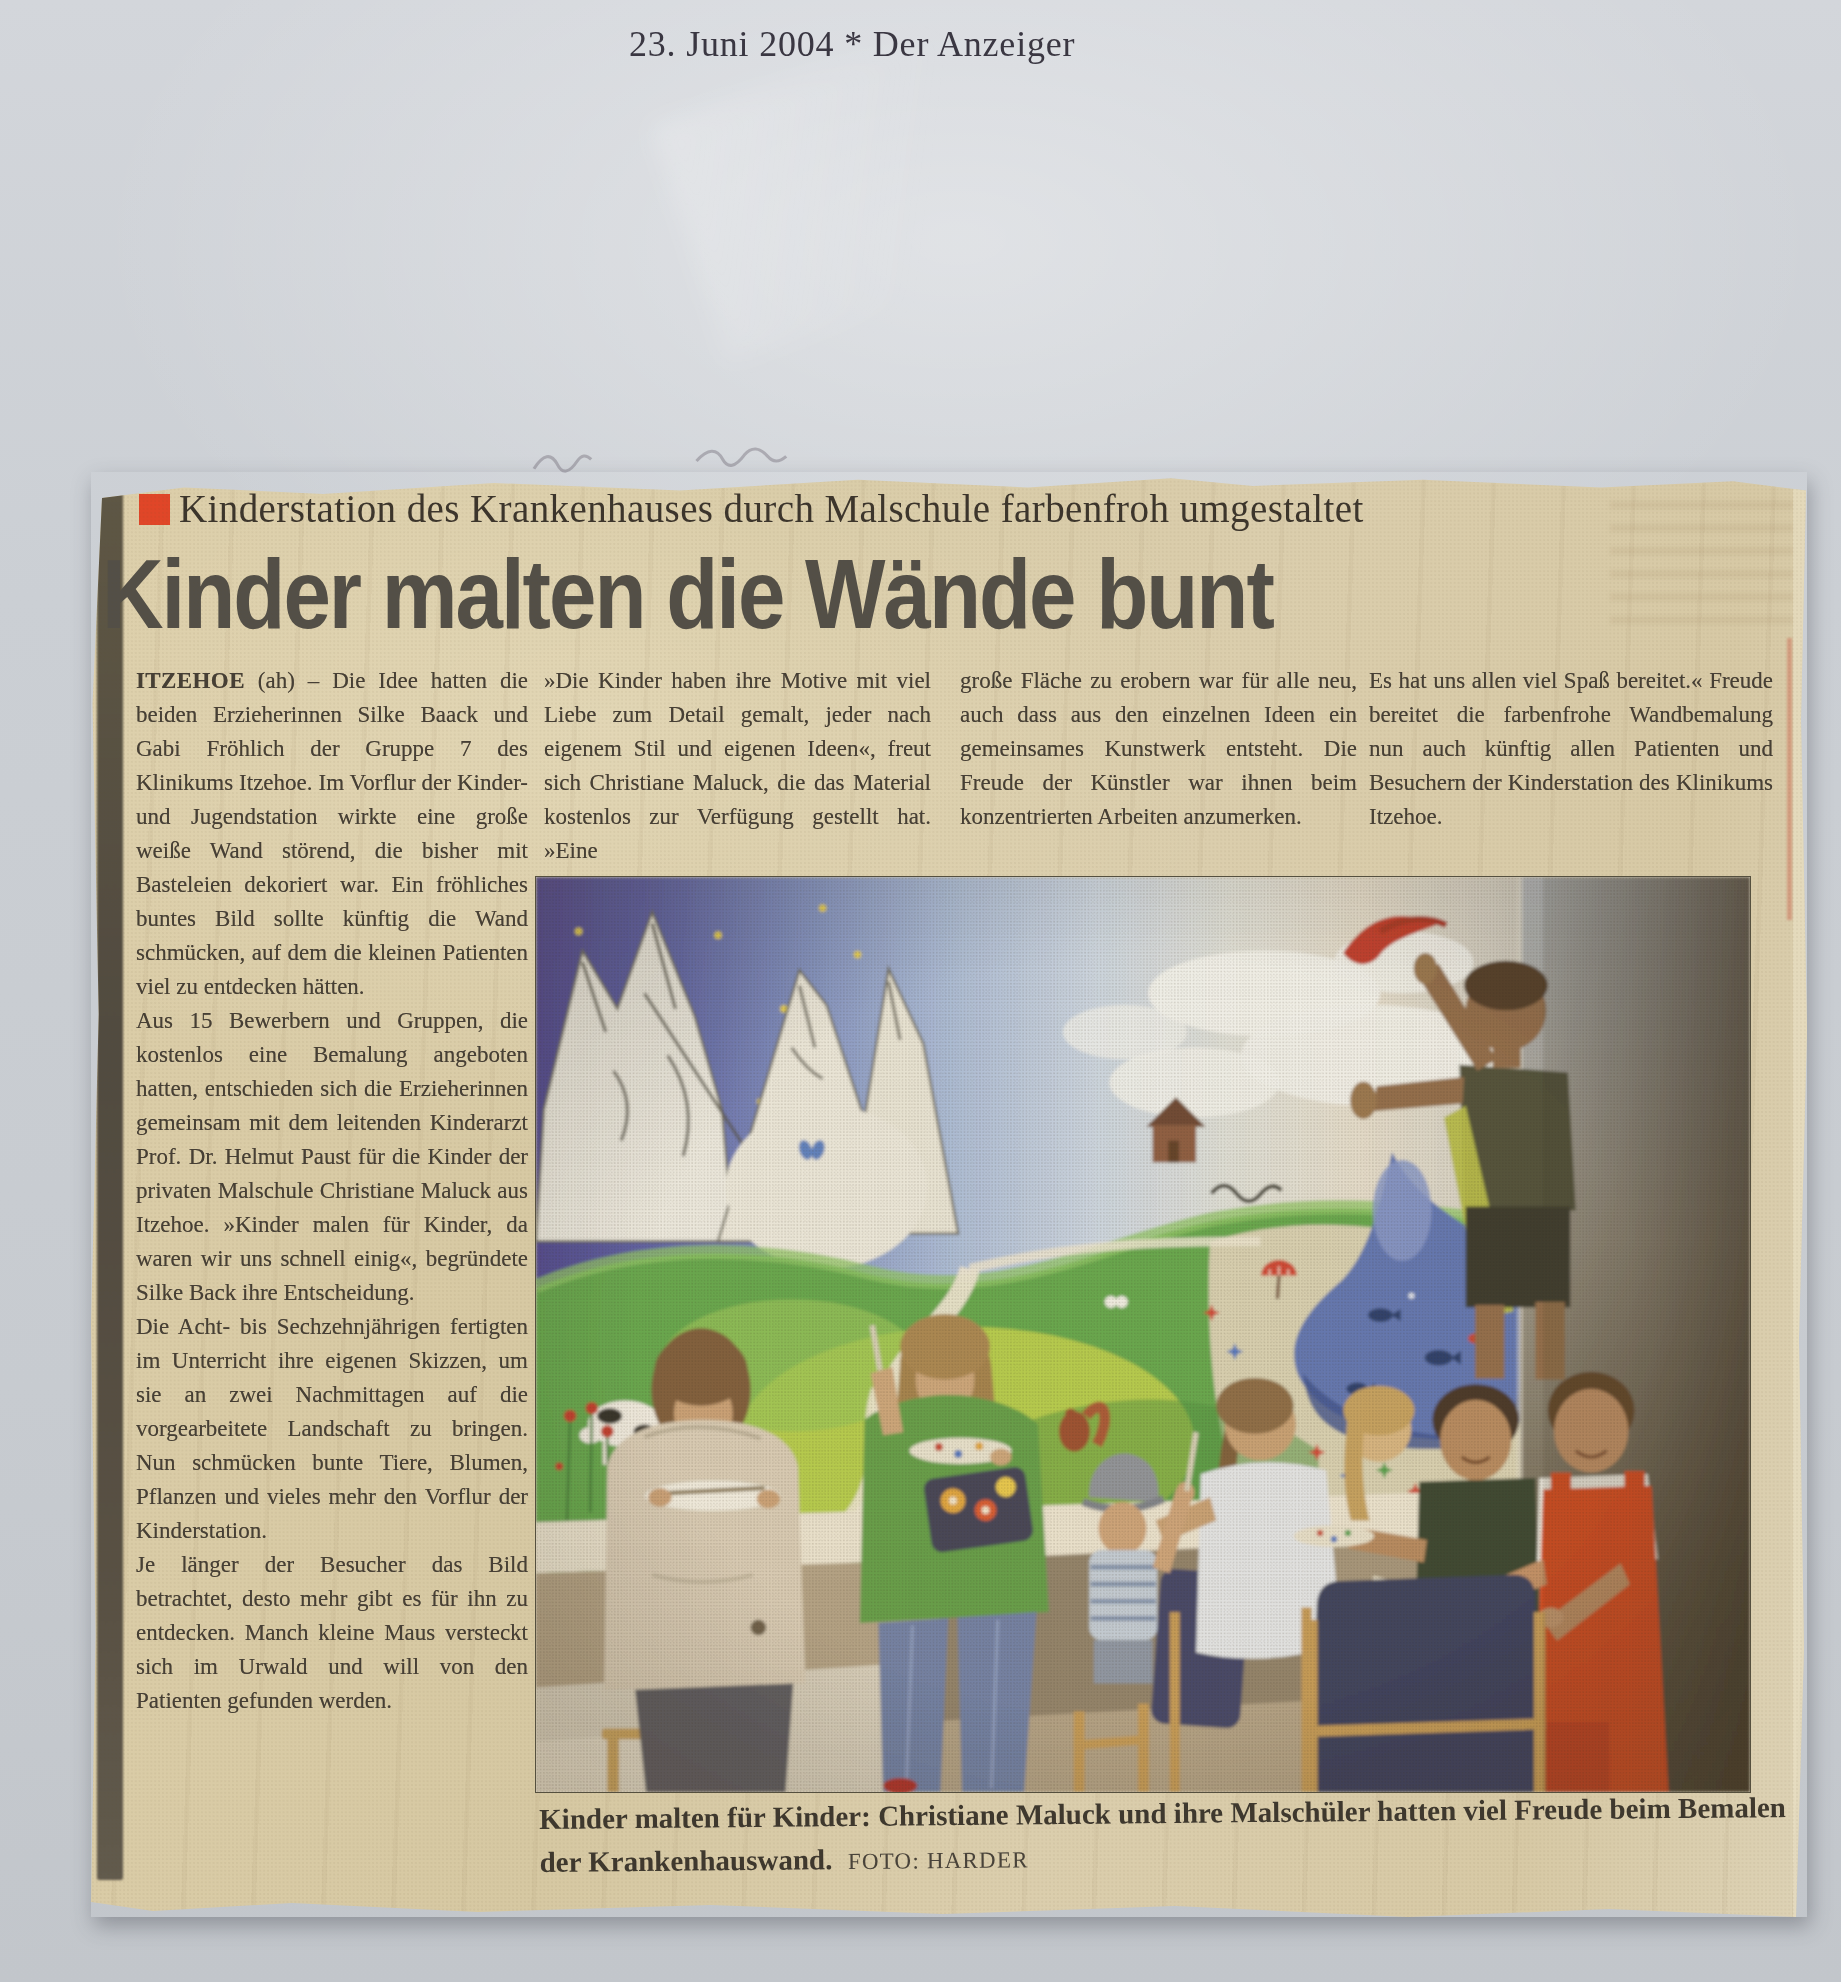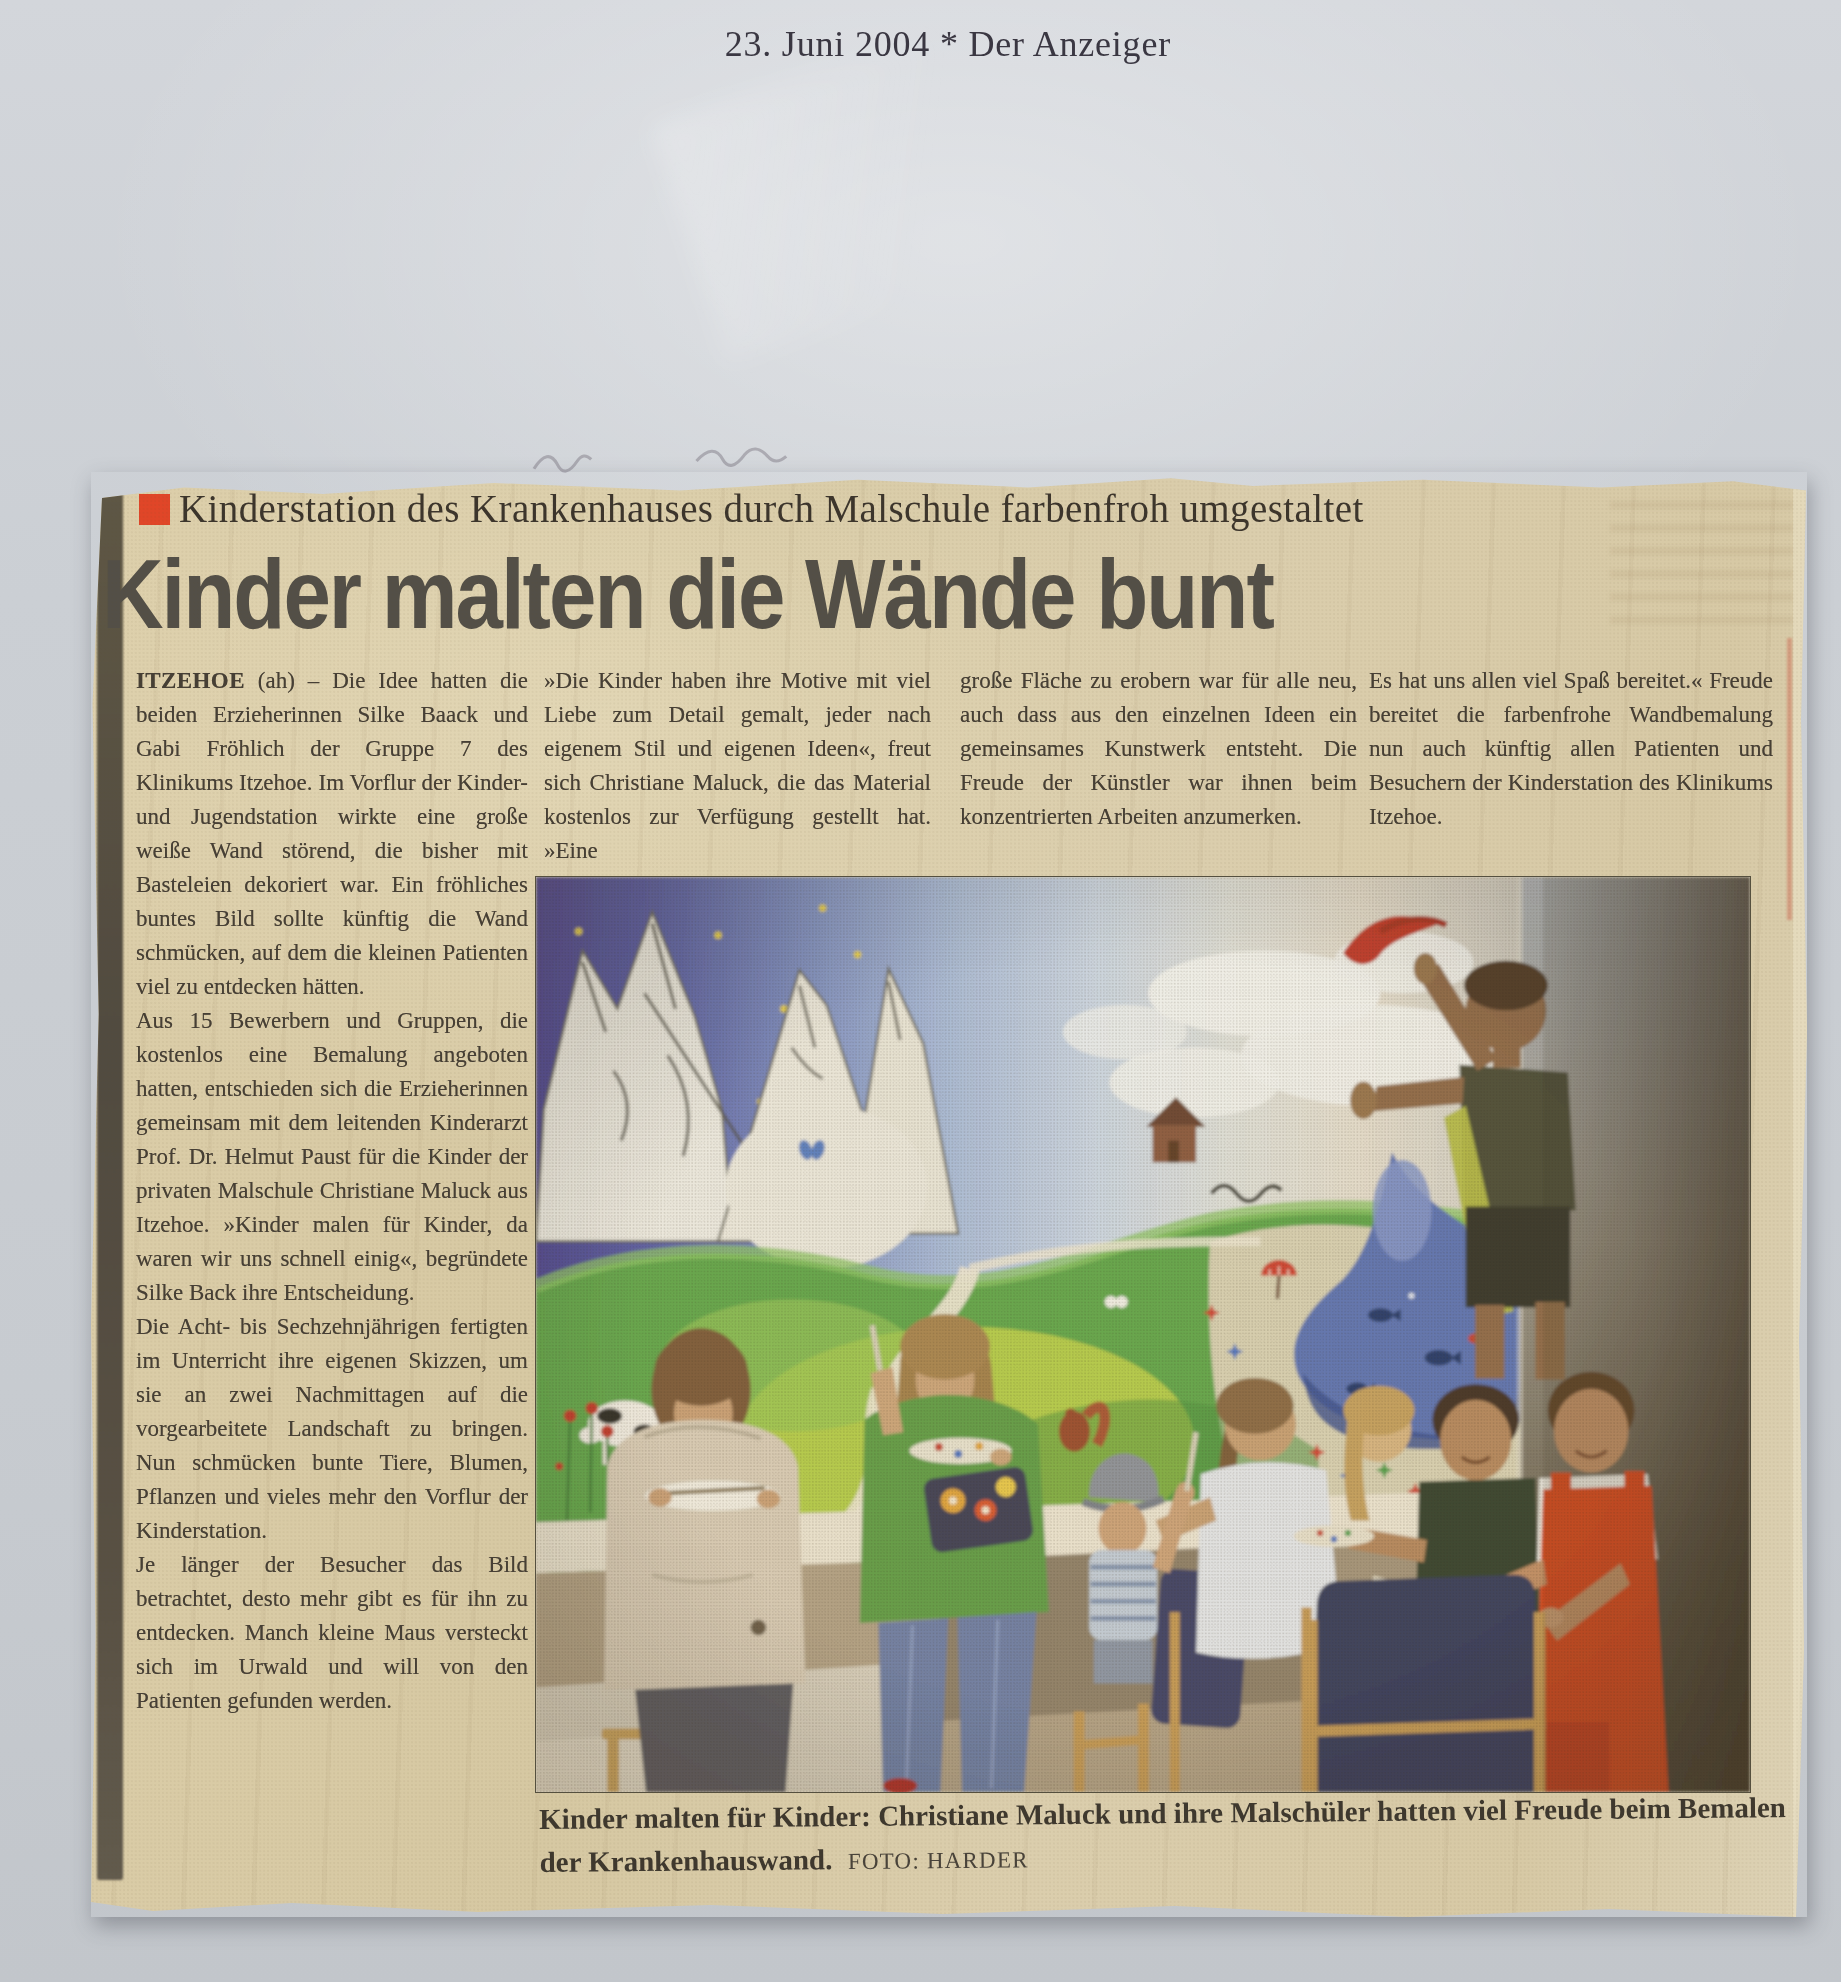--- a/index.html
+++ b/index.html
@@ -13,21 +13,21 @@
     background:
       radial-gradient(1239px 697px at 52% 12%, rgba(255,255,255,.35), transparent 70%),
       linear-gradient(180deg,#d3d6db 0%,#cbcfd4 30%,#c7cbd0 70%,#c2c6cb 100%);
   }
   .fold-glow{
     position:absolute;left:681px;top:70px;width:325px;height:248px;
     background:linear-gradient(115deg, rgba(255,255,255,.22), transparent 70%);
     filter:blur(11px);transform:rotate(-18deg);
   }
   .date-header{
-    position:absolute;left:629px;top:23px;width:542px;text-align:right;
+    position:absolute;left:629px;top:23px;width:542px;text-align:left;
     font-size:36px;color:#3a3742;letter-spacing:0.8px;white-space:nowrap;
   }
   .pencil-marks{position:absolute;left:503px;top:430px;width:356px;height:62px;opacity:.55;}
   
   .clipping{
     position:absolute;left:91px;top:472px;width:1716px;height:1445px;
     background:
       radial-gradient(1007px 697px at 30% 18%, rgba(255,249,228,.28), transparent 62%),
       linear-gradient(100deg,#dccea9 0%,#d6c8a2 35%,#dbcead 60%,#d7c9a5 85%,#ddd2b5 100%);
     clip-path:polygon(11px 26px,93px 15.5px,232px 22px,403px 11px,589px 18.6px,767px 7.7px,937px 15.5px,1080px 6.2px,1162px 14px,1332px 7.7px,1510px 15.5px,1642px 9.3px,1715px 18.6px,1710px 248px,1716px 558px,1708px 867px,1713px 1177px,1705px 1445px,1518px 1437px,1317px 1445px,1084px 1434px,852px 1442px,620px 1433px,387px 1440px,201px 1431px,62px 1439px,0px 1430px,4.6px 1162px,0px 852px,7.7px 542px,1.5px 232px);

